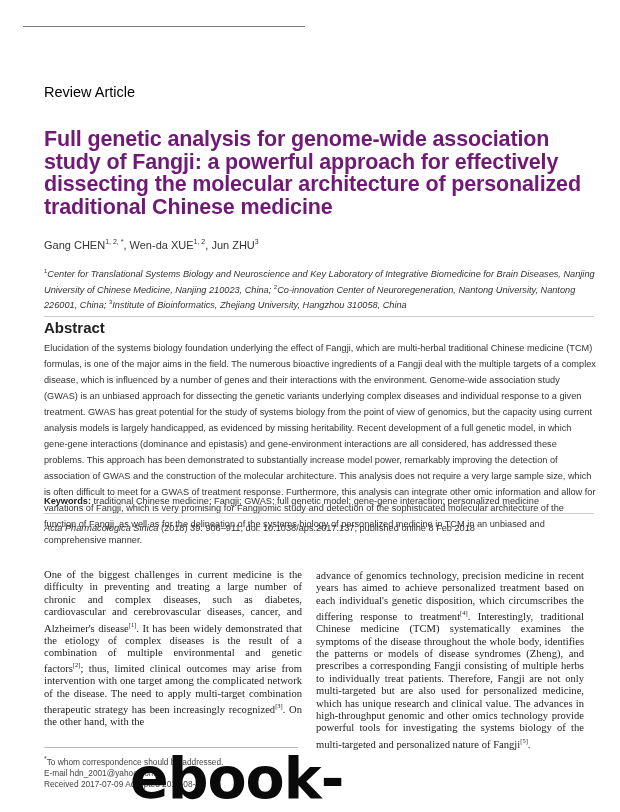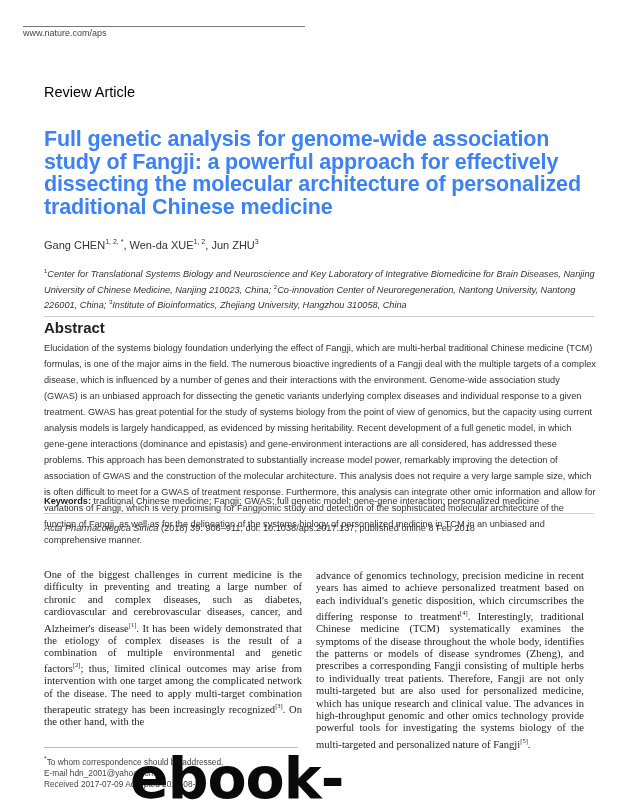--- a/index.html
+++ b/index.html
@@ -1,21 +1,21 @@
 <!DOCTYPE html>
 <html><head>
 <meta charset="utf-8">
 <style>
   html, body { margin:0; padding:0; background:#ffffff; }
   body { width:620px; height:812px; position:relative; overflow:hidden; color:#222; font-family:"Liberation Sans", sans-serif; }
   .hdr { position:absolute; left:23px; top:25px; width:282px; font-size:9px; line-height:10.5px; color:#444; }
   .hdr .journal { font-weight:bold; color:#222; }
   .hdr .rule { height:0; border-top:1px solid #777; margin:1px 0 1px 0; width:282px; }
   .section-type { position:absolute; left:44px; top:84px; font-size:14.5px; color:#000000; }
-  .title { position:absolute; left:44px; top:128px; width:560px; font-size:21.5px; font-weight:bold; line-height:22.5px; color:#3b82f6; letter-spacing:-0.15px; }
+  .title { position:absolute; left:44px; top:128px; width:560px; font-size:21.5px; font-weight:bold; line-height:22.5px; color:#701a75; letter-spacing:-0.15px; }
   .authors { position:absolute; left:44px; top:238px; font-size:11px; color:#333; }
   .authors sup { font-size:7px; }
   .affil { position:absolute; left:44px; top:265px; width:552px; font-size:9.2px; line-height:12.6px; font-style:italic; color:#333; }
   .affil sup { font-size:6px; font-style:normal; }
   .rule-gray { position:absolute; left:44px; height:0; border-top:1.5px solid #ccc; width:550px; }
   .abstract-h { position:absolute; left:44px; top:319px; font-size:15px; font-weight:bold; color:#222; }
   .abstract { position:absolute; left:44px; top:340px; width:552px; font-size:9.2px; line-height:16px; color:#333; }
   .keywords { position:absolute; left:44px; top:496px; width:552px; font-size:9.2px; color:#333; }
   .keywords b { color:#222; }
   .citation { position:absolute; left:44px; top:523px; width:552px; font-size:9.2px; color:#333; }
@@ -28,21 +28,20 @@
   .indent { text-indent:10px; display:block; }
   .foot-rule { position:absolute; left:44px; top:747px; width:254px; border-top:1px solid #bbb; }
   .footnotes { position:absolute; left:44px; top:753px; font-size:8.3px; line-height:11px; color:#444; }
   .watermark { position:absolute; left:130px; top:748px; font-family:"DejaVu Sans", sans-serif; font-weight:bold; font-size:57px; color:#0a0a0a; letter-spacing:-1px; line-height:60px; }
 </style>
 </head>
 <body>
 
 <div class="hdr">
   <div class="rule"></div>
-  <div>www.nature.com/aps</div>
 </div>
 
 <div class="section-type">Review Article</div>
 
 <div class="title">Full genetic analysis for genome-wide association study of Fangji: a powerful approach for effectively dissecting the molecular architecture of personalized traditional Chinese medicine</div>
 
 <div class="authors">
   <span>Gang CHEN</span><sup>1, 2, *</sup>, <span>Wen-da XUE</span><sup>1, 2</sup>, <span>Jun ZHU</span><sup>3</sup>
 </div>
 

